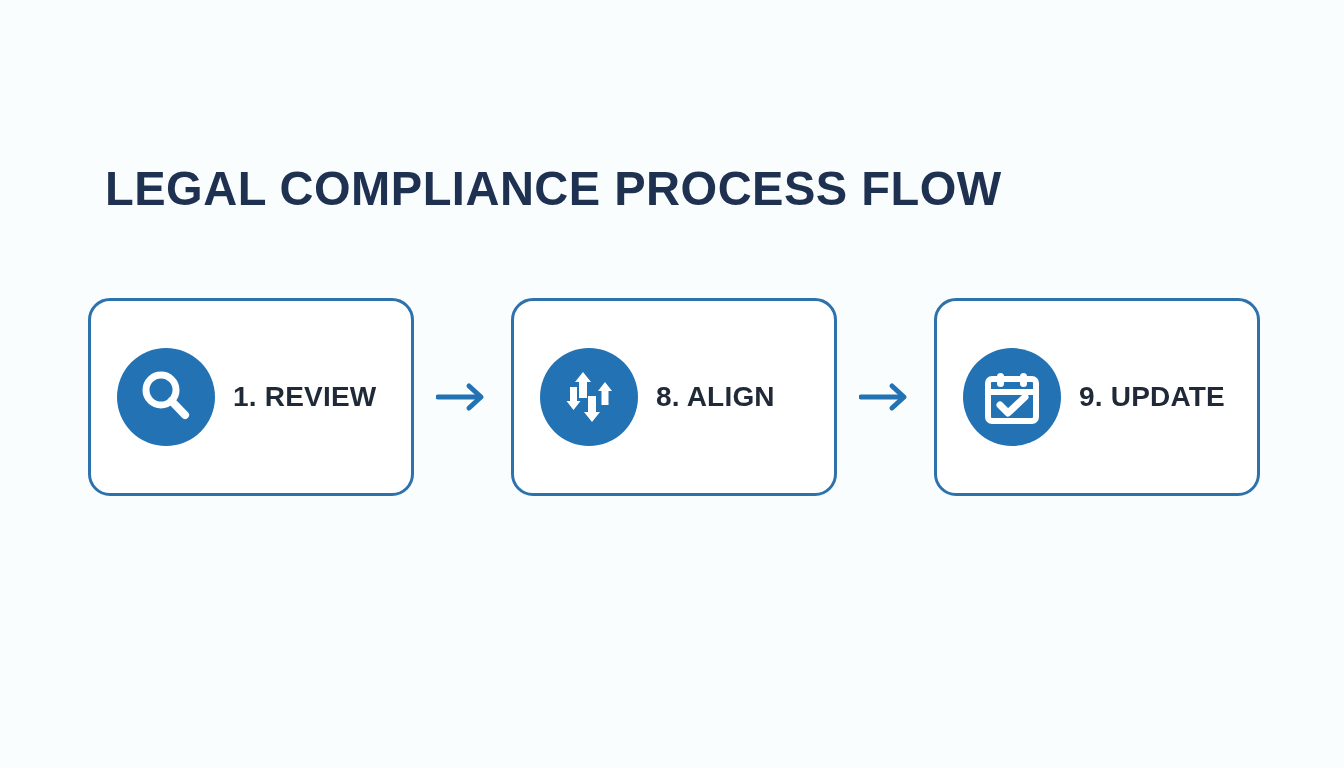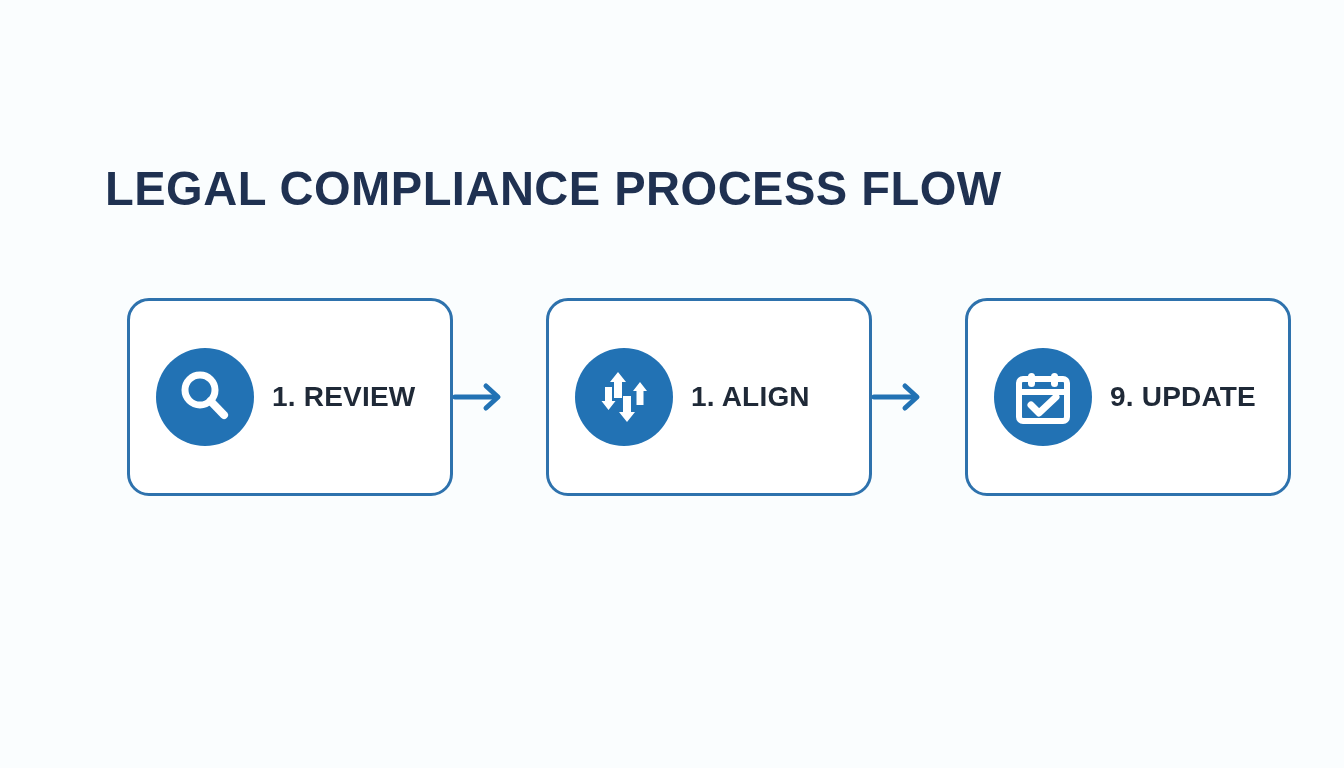--- a/index.html
+++ b/index.html
@@ -42,21 +42,20 @@
   .step-card {
     width: 326px;
     height: 198px;
     box-sizing: border-box;
     border: 3px solid #2e72ad;
     border-radius: 22px;
     background: #ffffff;
     display: flex;
     align-items: center;
     flex: 0 0 auto;
-    margin-left: 39px;
   }
 
   .icon-circle {
     width: 98px;
     height: 98px;
     border-radius: 50%;
     background: #2272b4;
     margin-left: 26px;
     flex: 0 0 auto;
     display: flex;
@@ -116,21 +115,21 @@
     <span class="icon-circle">
       <svg width="62" height="62" viewBox="0 0 62 62" aria-hidden="true">
         <g fill="#ffffff">
           <path d="M25 6 L33 16 L29 16 L29 32 L21 32 L21 16 L17 16 Z"></path>
           <path d="M47 16 L54 25 L50.5 25 L50.5 39 L43.5 39 L43.5 25 L40 25 Z"></path>
           <path d="M12 21 L19 21 L19 35 L22.5 35 L15.5 44 L8.5 35 L12 35 Z"></path>
           <path d="M30 30 L38 30 L38 46 L42 46 L34 56 L26 46 L30 46 Z"></path>
         </g>
       </svg>
     </span>
-    <span class="step-label">1. ALIGN</span>
+    <span class="step-label">8. ALIGN</span>
   </div>
 
   <div class="connector">
     <span>
       <svg width="54" height="34" viewBox="0 0 54 34" aria-hidden="true">
         <line x1="2" y1="17" x2="40" y2="17" stroke="#2272b4" stroke-width="5" stroke-linecap="round"></line>
         <polyline points="33,6 45,17 33,28" fill="none" stroke="#2272b4" stroke-width="5" stroke-linecap="round" stroke-linejoin="round"></polyline>
       </svg>
     </span>
   </div>

